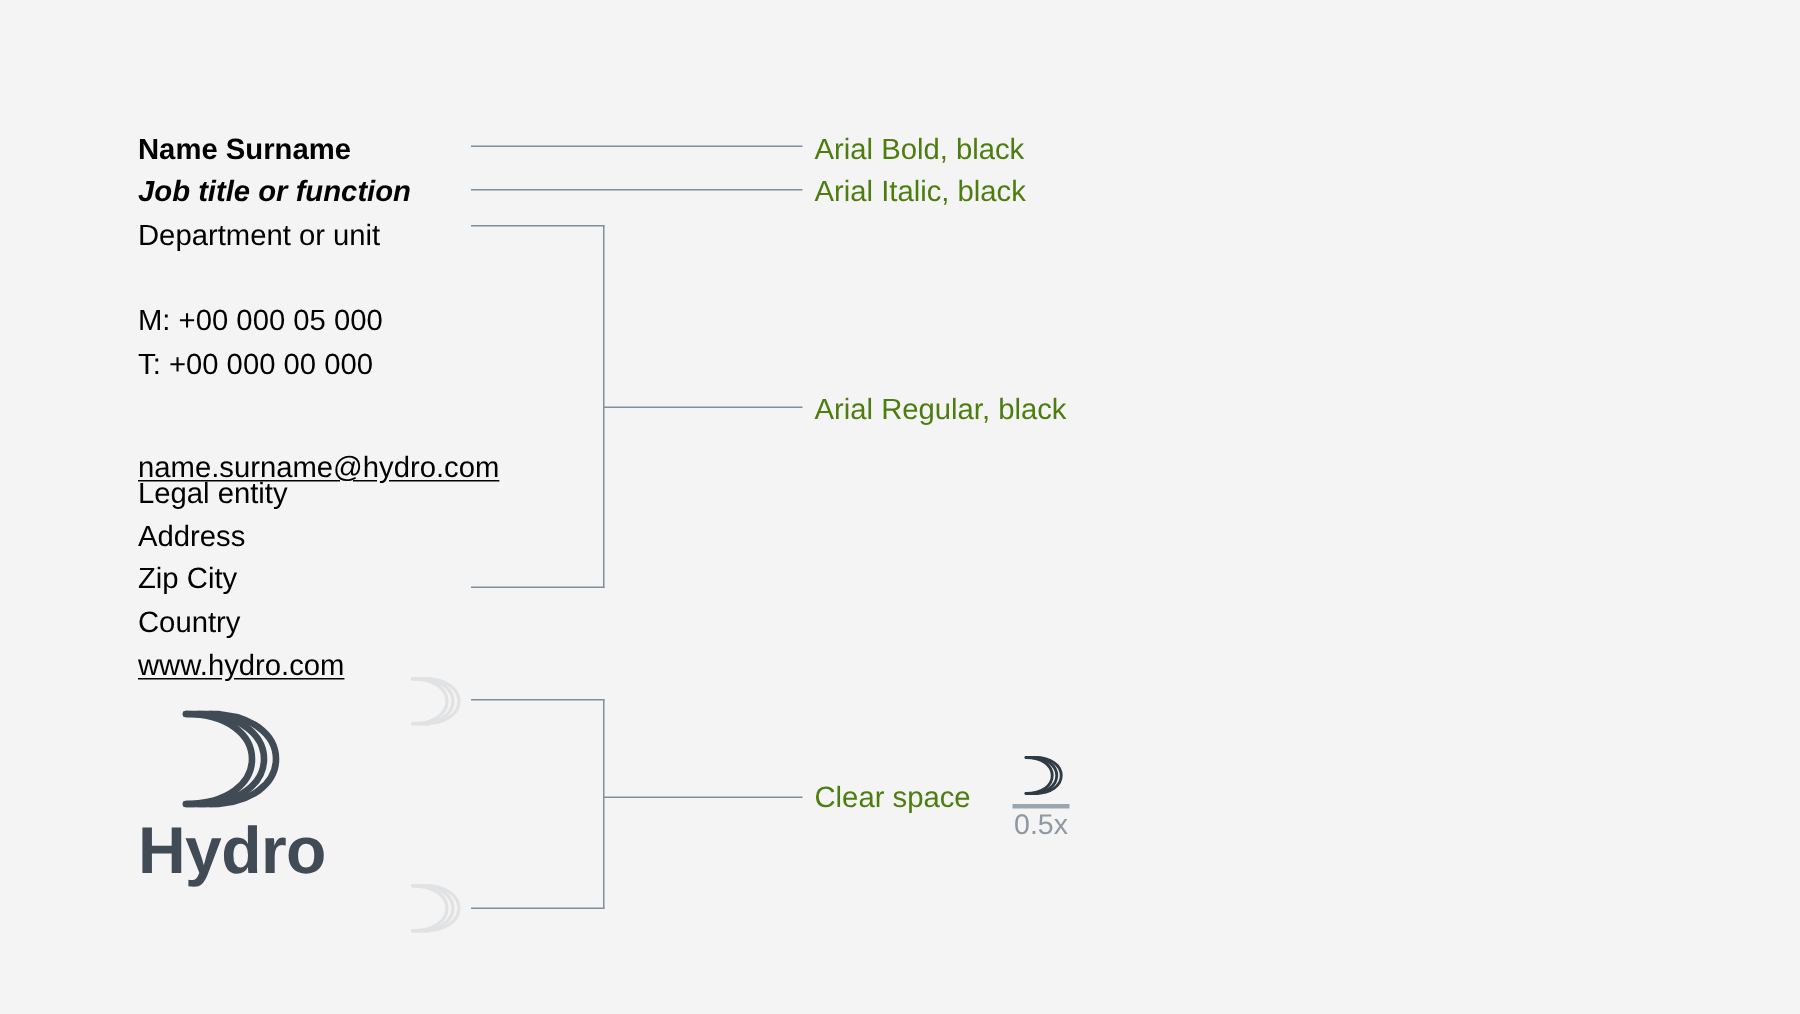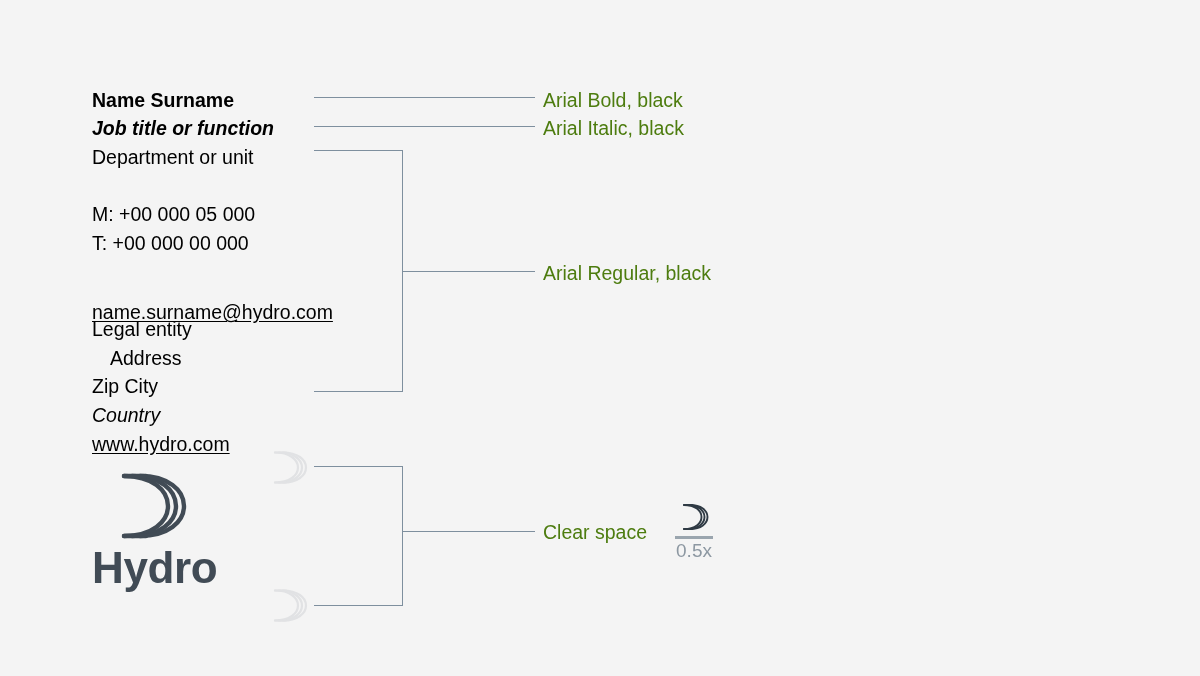--- a/index.html
+++ b/index.html
@@ -124,23 +124,23 @@
   <div>
     <div class="sig-line bold" style="top:86px;">Name Surname</div>
     <div class="sig-line italic" style="top:114px;">Job title or function</div>
     <div class="sig-line" style="top:143px;">Department or unit</div>
 
     <div class="sig-line" style="top:200px;">M: +00 000 05 000</div>
     <div class="sig-line" style="top:229px;">T: +00 000 00 000</div>
     <div class="sig-line link" style="top:258px;margin-top:40px;">name.surname@hydro.com</div>
 
     <div class="sig-line" style="top:315px;">Legal entity</div>
-    <div class="sig-line" style="top:344px;margin-left:18px;">Address</div>
+    <div class="sig-line" style="top:344px;">Address</div>
     <div class="sig-line" style="top:372px;">Zip City</div>
-    <div class="sig-line" style="top:401px;font-style:italic;">Country</div>
+    <div class="sig-line" style="top:401px;">Country</div>
     <div class="sig-line link" style="top:430px;">www.hydro.com</div>
   </div>
 
   <div class="logo-wrap">
     <svg class="logo-mark" viewBox="0 0 86 68">
       <g fill="none" stroke="#414b55" stroke-width="4.4" stroke-linecap="round">
         <path d="M 18 4 C 46 4, 62 18, 62 34 C 62 50, 46 64, 18 64"></path>
         <path d="M 26 4 C 54 4, 70 18, 70 34 C 70 50, 54 64, 26 64"></path>
         <path d="M 34 4 C 62 4, 78 18, 78 34 C 78 50, 62 64, 34 64"></path>
         <path d="M 18 4 L 40 4"></path>

